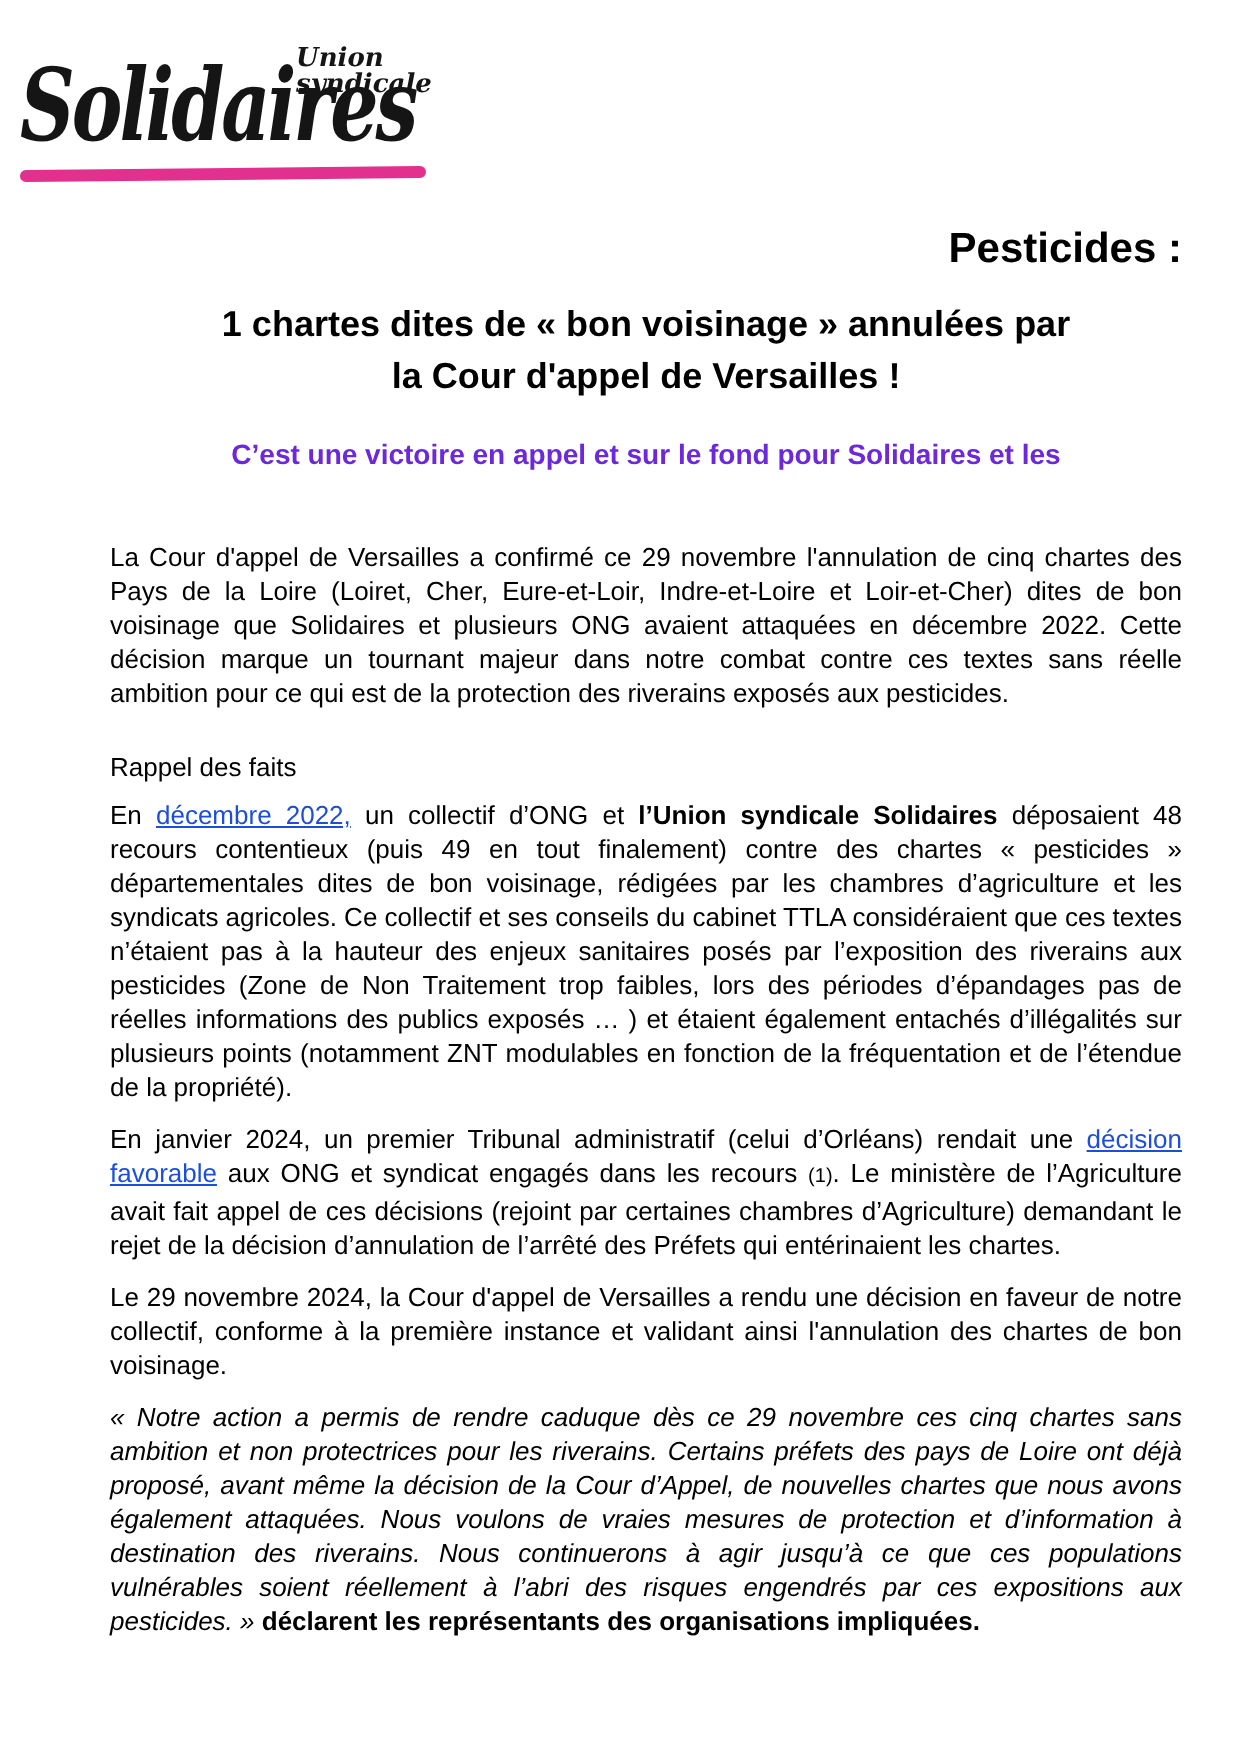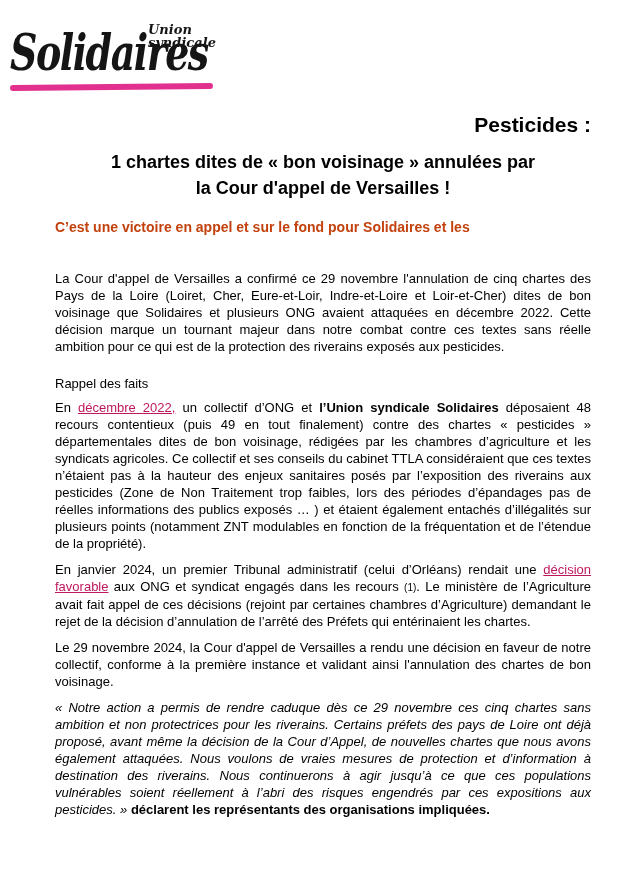--- a/index.html
+++ b/index.html
@@ -72,43 +72,44 @@
     margin: 0 0 12px 0;
   }
   .title-line23 {
     text-align: center;
     font-weight: bold;
     font-size: 18px;
     line-height: 26px;
     margin: 0;
   }
   .subtitle {
+    text-align: center;
     font-weight: bold;
     font-size: 14px;
     line-height: 19px;
-    color: #c2410c;
+    color: #6d28d9;
     margin-top: 17px;
   }
   .body-p {
     font-size: 13px;
     line-height: 17px;
     text-align: justify;
     margin: 0 0 9px 0;
     hyphens: none;
   }
   .intro { margin-top: 33px; }
   .section-heading {
     font-size: 13px;
     font-weight: normal;
     margin: 21px 0 8px 0;
   }
   .section-heading.victory { margin-top: 27px; }
   .bold-inline { font-weight: bold; }
   .link {
-    color: #be185d;
+    color: #1d4ed8;
     text-decoration: underline;
     cursor: pointer;
   }
   .footnote-ref { font-size: 10px; }
   .quote-italic { font-style: italic; }
   .quote-attrib { font-weight: bold; font-style: normal; }
 </style>
 </head>
 <body>
 

